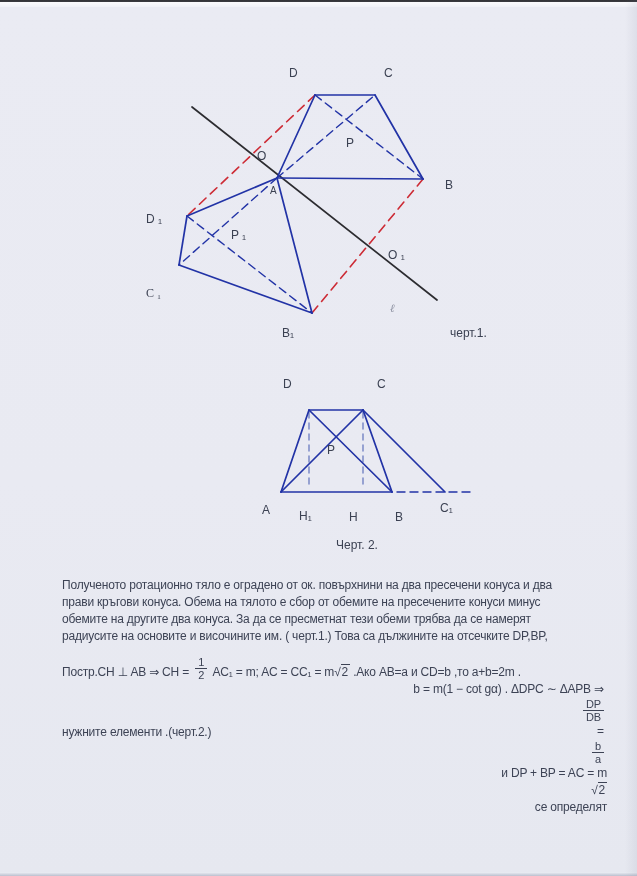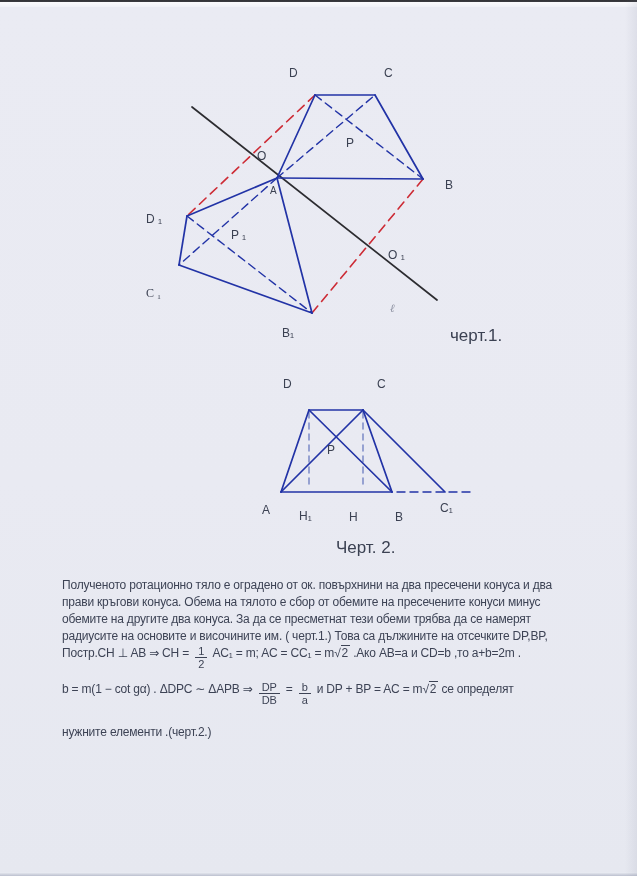--- a/index.html
+++ b/index.html
@@ -12,30 +12,30 @@
     background:linear-gradient(90deg,rgba(0,0,0,0),rgba(110,115,140,.10));pointer-events:none;}
   .scan-top{position:absolute;top:0;left:0;right:0;height:7px;
     background:linear-gradient(180deg,#323236 0%,#3a3a40 26%,#fafafc 34%,#f0f1f7 100%);}
   .scan-bottom{position:absolute;left:0;right:0;bottom:0;height:4px;
     background:linear-gradient(180deg,#eef0f6,#bcc0cf);}
   .fig-layer{position:absolute;left:0;top:0;}
   .labels-layer{position:absolute;left:0;top:0;width:637px;height:876px;pointer-events:none;}
   .fig-label{position:absolute;color:#3b4152;font-size:12px;white-space:pre;line-height:1;}
   .fig-label.small{font-size:10px;}
   .fig-label.gray{color:#8a8e9e;font-style:italic;font-family:"DejaVu Serif",serif;font-size:11px;}
-  .fig-caption{position:absolute;font-size:17px;color:#3b4152;white-space:pre;}
+  .fig-caption{position:absolute;font-size:12px;color:#3b4152;white-space:pre;}
   .fig1-caption{left:450px;top:326px;}
   .fig2-caption{left:336px;top:538px;}
   .text-block{
     position:absolute;left:62px;top:577px;width:545px;
     color:#3d4355;font-size:12px;line-height:17px;letter-spacing:-0.2px;
   }
   .tline{white-space:pre;height:17px;}
-  .mline{display:flex;align-items:flex-start;white-space:pre;height:36px;}
-  .mline.h34{height:34px;}
+  .mline{display:flex;align-items:flex-end;white-space:pre;height:36px;}
+  .mline.h34{height:34px;flex-direction:column;}
   [data-name="solution-line-9"]{margin-top:9px;}
   .frac{display:inline-flex;flex-direction:column;align-items:center;
     line-height:1.1;font-size:11px;margin:0 3px;}
   .frac .num{padding:0 3px;border-bottom:1px solid #3d4355;}
   .frac .den{padding:0 3px;}
   .sqrt{white-space:pre;}
   .sqrt .under{border-top:1px solid #3d4355;padding:0 2px 0 1px;}
 </style>
 </head>
 <body>

